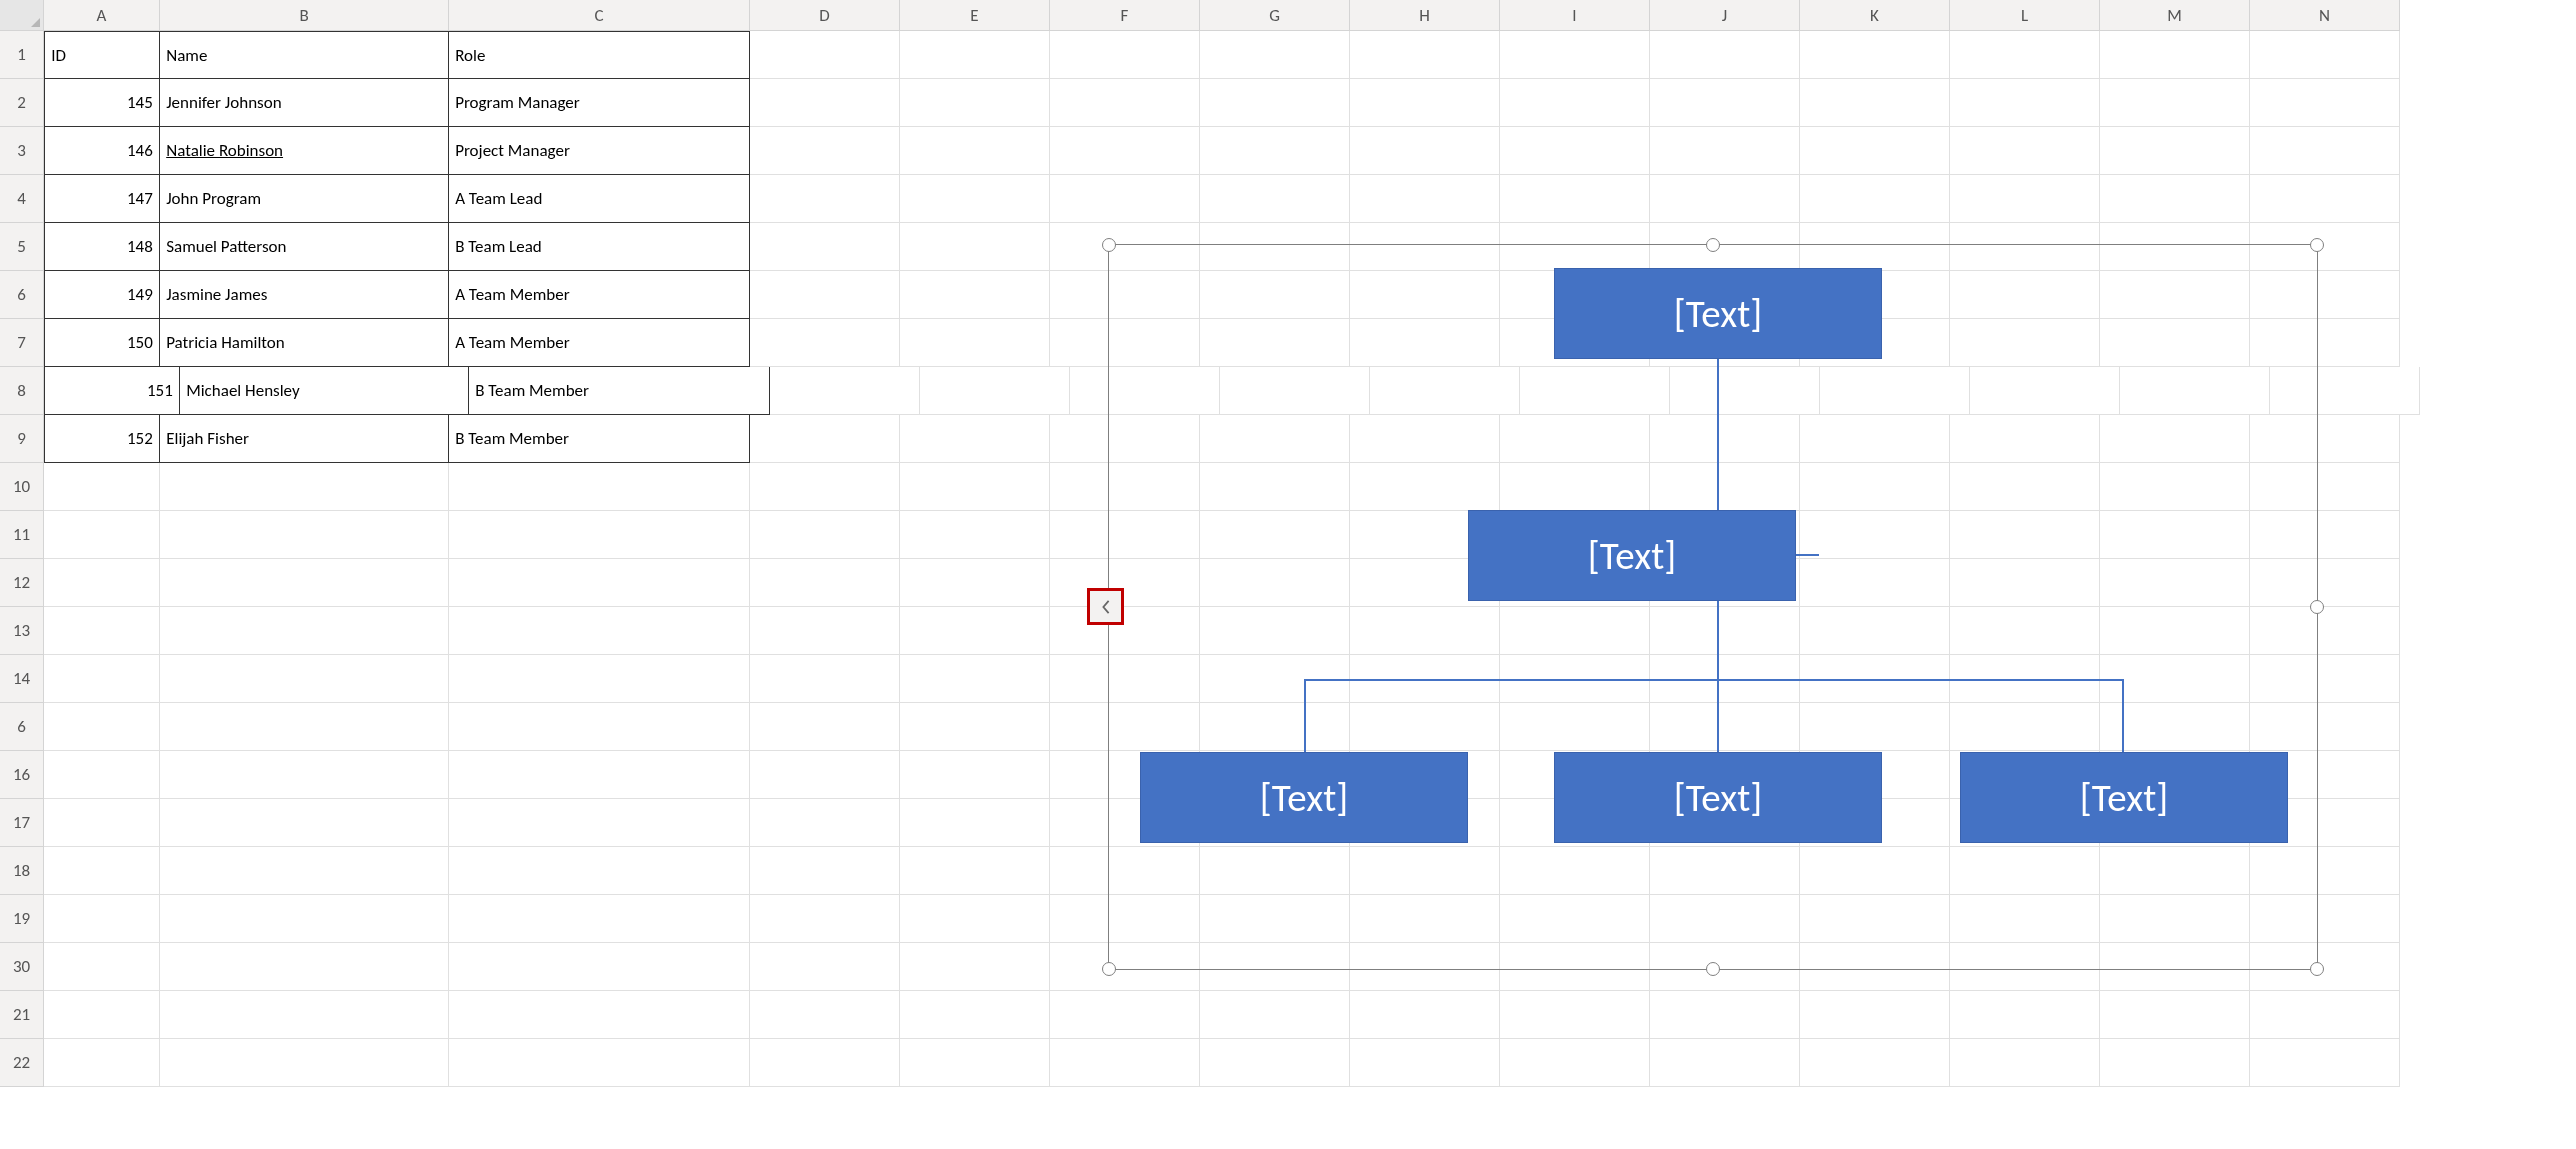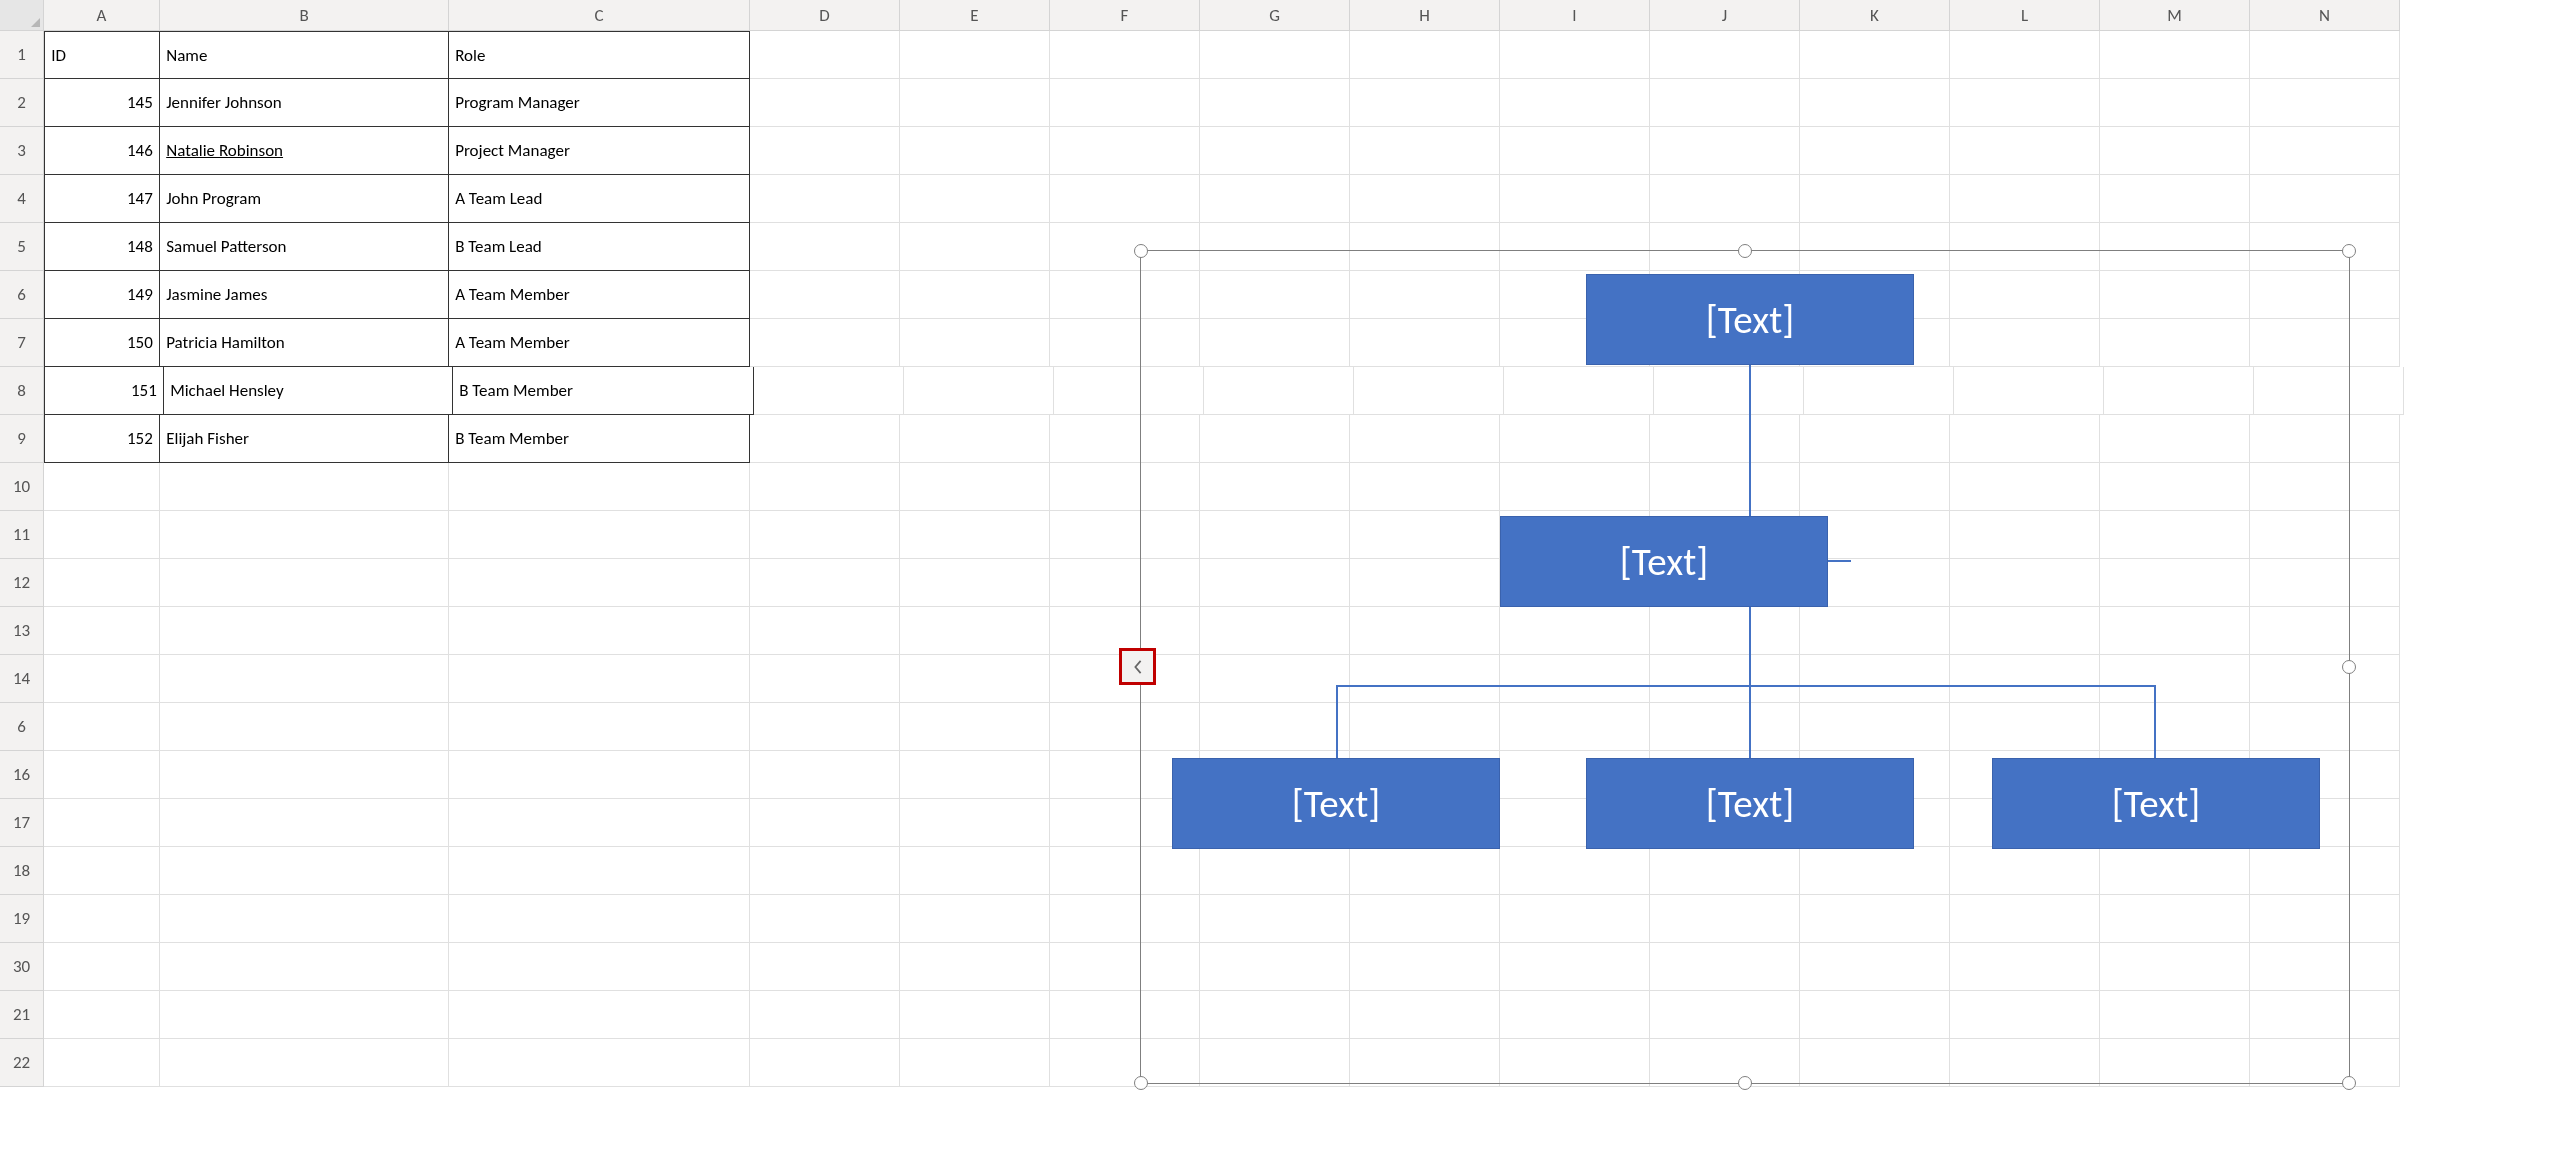--- a/index.html
+++ b/index.html
@@ -291,21 +291,21 @@
         <div class="cell" style="width: 150px;"></div>
         <div class="cell" style="width: 150px;"></div>
         <div class="cell" style="width: 150px;"></div>
         <div class="cell" style="width: 150px;"></div>
         <div class="cell" style="width: 150px;"></div>
         <div class="cell" style="width: 150px;"></div>
         <div class="cell" style="width: 150px;"></div>
         <div class="cell" style="width: 150px;"></div>
       </div>
       <div class="grid-row">
-        <div class="cell data-border data-border-left right" style="width: 120px;">151</div>
+        <div class="cell data-border data-border-left right" style="width: 136px;">151</div>
         <div class="cell data-border" style="width: 289px;">Michael Hensley</div>
         <div class="cell data-border" style="width: 301px;">B Team Member</div>
         <div class="cell" style="width: 150px;"></div>
         <div class="cell" style="width: 150px;"></div>
         <div class="cell" style="width: 150px;"></div>
         <div class="cell" style="width: 150px;"></div>
         <div class="cell" style="width: 150px;"></div>
         <div class="cell" style="width: 150px;"></div>
         <div class="cell" style="width: 150px;"></div>
         <div class="cell" style="width: 150px;"></div>
@@ -532,21 +532,21 @@
         <div class="cell" style="width: 150px;"></div>
         <div class="cell" style="width: 150px;"></div>
         <div class="cell" style="width: 150px;"></div>
         <div class="cell" style="width: 150px;"></div>
         <div class="cell" style="width: 150px;"></div>
         <div class="cell" style="width: 150px;"></div>
         <div class="cell" style="width: 150px;"></div>
       </div>
     </div>
 
-  <div class="smartart" id="smartart" style="left: 1108px; top: 250px; width: 1210px; height: 834px; margin-left: 32px;">
+  <div class="smartart" id="smartart" style="left: 1108px; top: 244px; width: 1210px; height: 726px;">
 
     <div class="handle" style="left:-7px;top:-7px;"></div>
     <div class="handle" style="left:calc(50% - 7px);top:-7px;"></div>
     <div class="handle" style="right:-7px;top:-7px;"></div>
     <div class="handle" style="left:-7px;top:calc(50% - 7px);"></div>
     <div class="handle" style="right:-7px;top:calc(50% - 7px);"></div>
     <div class="handle" style="left:-7px;bottom:-7px;"></div>
     <div class="handle" style="left:calc(50% - 7px);bottom:-7px;"></div>
     <div class="handle" style="right:-7px;bottom:-7px;"></div>
 

